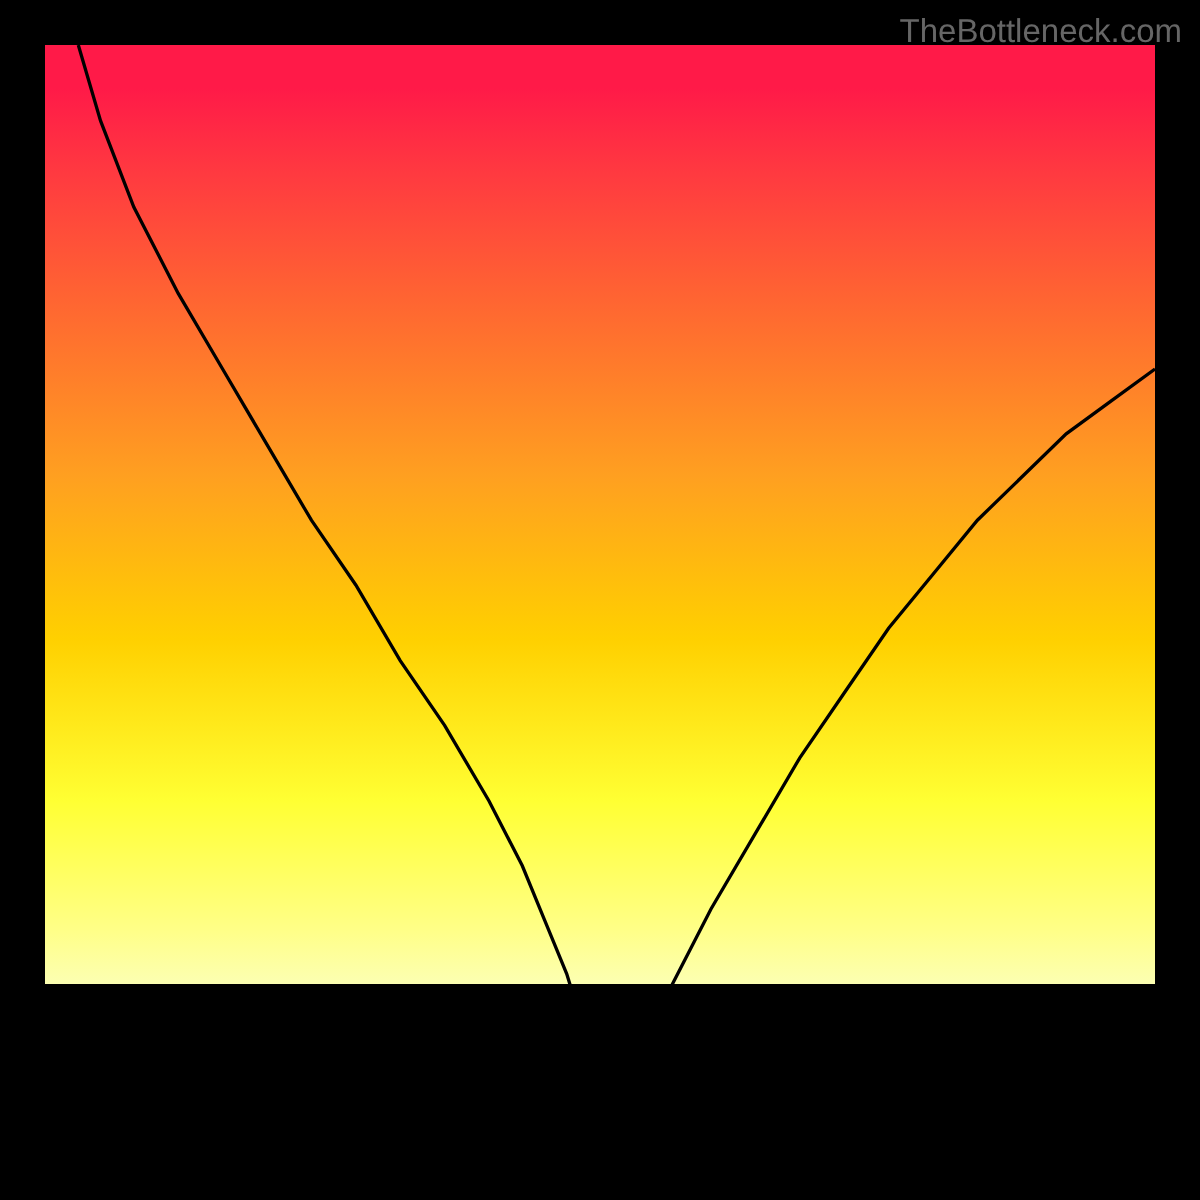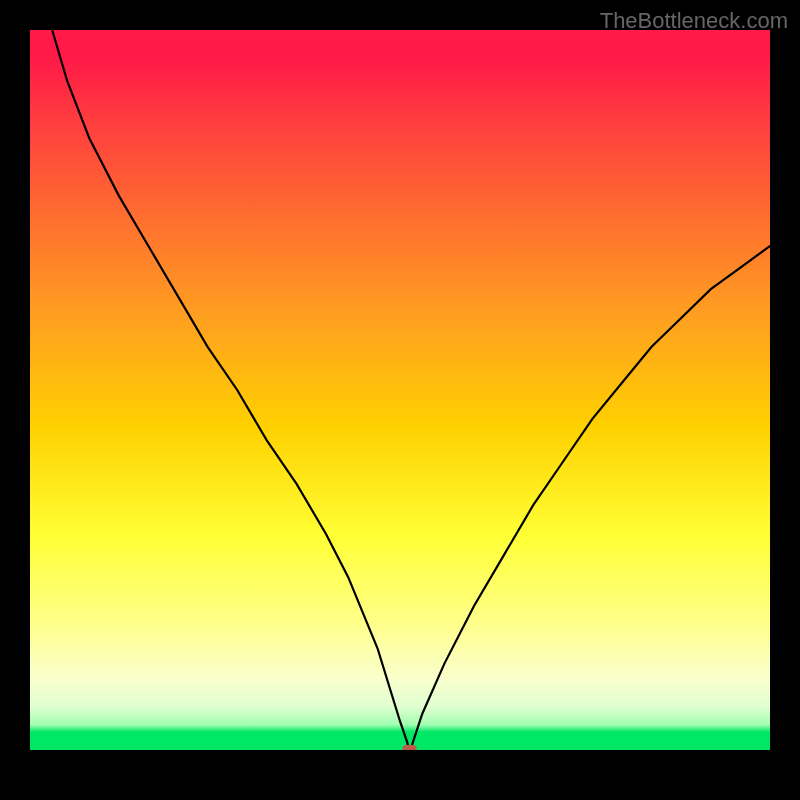--- a/index.html
+++ b/index.html
@@ -1,16 +1,16 @@
 <!DOCTYPE html>
 <html><head>
 <meta charset="utf-8">
 <style>
 body{margin:0;background:#000}
-.wrap{width:800px;height:800px;position:relative;background:#000}
+.wrap{width:800px;height:656px;position:relative;background:#000}
 .wm{position:absolute;top:8px;right:12px;color:#666;font:22px Arial,sans-serif;z-index:10}
 .plot{position:absolute;left:30px;top:30px;width:740px;height:720px}
 .grad{position:absolute;inset:0;background:linear-gradient(to bottom,
  #ff1a48 0%,#ff1a48 4%,#ff3a40 12%,#ff6a30 25%,#ffa020 40%,#ffd000 55%,
  #ffff33 70%,#ffff88 82%,#faffcc 90%,#e0ffd0 94%,#a0ffb0 96.5%,#00e765 97.5%,#00e765 100%)}
 svg{position:absolute;inset:0}
 .curve{fill:none;stroke:#000;stroke-width:2.2}
 .dot{fill:#c05848}
 </style>
 </head>

